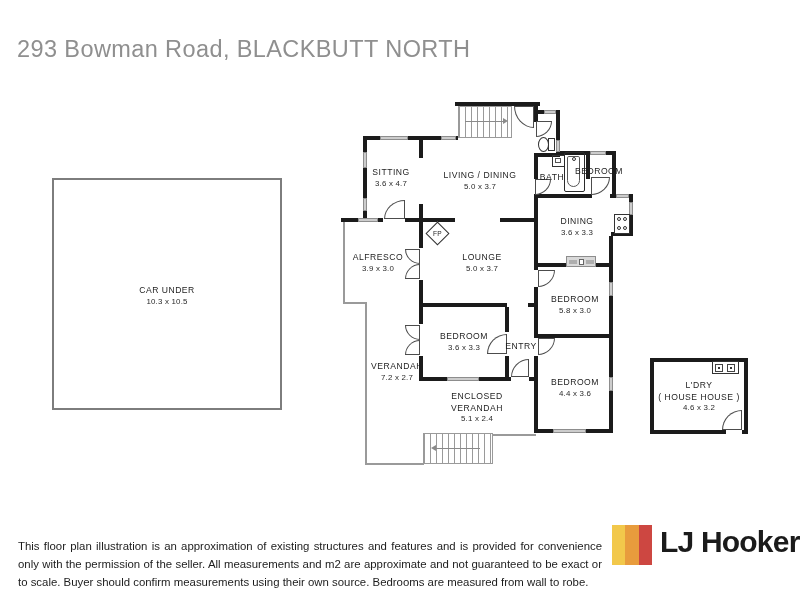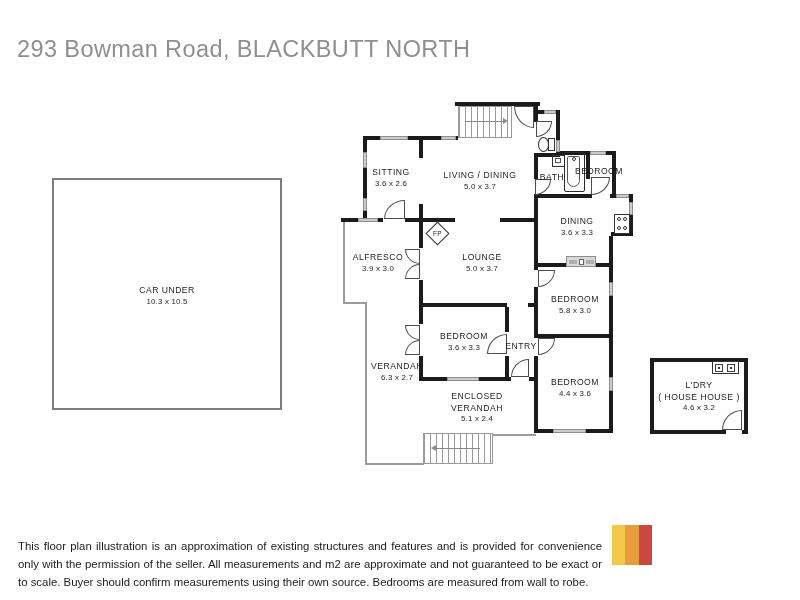--- a/index.html
+++ b/index.html
@@ -174,21 +174,21 @@
     <i style="left:14px;top:2px;width:8px;height:8px;border:1px solid #444"></i>
     <i style="left:5px;top:5px;width:2px;height:2px;background:#333"></i>
     <i style="left:17px;top:5px;width:2px;height:2px;background:#333"></i>
   </div>
   <div id="fp">
     <span>FP</span>
   </div>
 
   <div class="lbl" style="left:391px;top:178px">
     <span class="rname">SITTING</span>
-    <span class="dim">3.6 x 2.6</span>
+    <span class="dim">3.6 x 4.7</span>
   </div>
   <div class="lbl" style="left:480px;top:181px">
     <span class="rname">LIVING / DINING</span>
     <span class="dim">5.0 x 3.7</span>
   </div>
   <div class="lbl" style="left:552px;top:178px">
     <span class="rname">BATH</span>
   </div>
   <div class="lbl" style="left:599px;top:172px">
     <span class="rname">BEDROOM</span>
@@ -211,21 +211,21 @@
   </div>
   <div class="lbl" style="left:464px;top:342px">
     <span class="rname">BEDROOM</span>
     <span class="dim">3.6 x 3.3</span>
   </div>
   <div class="lbl" style="left:521px;top:347px">
     <span class="rname">ENTRY</span>
   </div>
   <div class="lbl" style="left:397px;top:372px">
     <span class="rname">VERANDAH</span>
-    <span class="dim">6.3 x 2.7</span>
+    <span class="dim">7.2 x 2.7</span>
   </div>
   <div class="lbl" style="left:575px;top:388px">
     <span class="rname">BEDROOM</span>
     <span class="dim">4.4 x 3.6</span>
   </div>
   <div class="lbl" style="left:477px;top:408px">
     <span class="rname">ENCLOSED</span>
     <span class="rname">VERANDAH</span>
     <span class="dim">5.1 x 2.4</span>
   </div>
@@ -237,13 +237,14 @@
 </div>
 
 <p id="disclaimer">This floor plan illustration is an approximation of existing structures and features and is provided for convenience only with the permission of the seller. All measurements and m2 are approximate and not guaranteed to be exact or to scale. Buyer should confirm measurements using their own source. Bedrooms are measured from wall to robe.</p>
 
 <div id="logo">
   <div id="logo-mark">
     <i style="background: rgb(242, 200, 75);"></i>
     <i style="background: rgb(232, 156, 61);"></i>
     <i style="background: rgb(205, 71, 65);"></i>
   </div>
+  <span id="logo-text">LJ Hooker</span>
 </div>
 
 </body></html>

